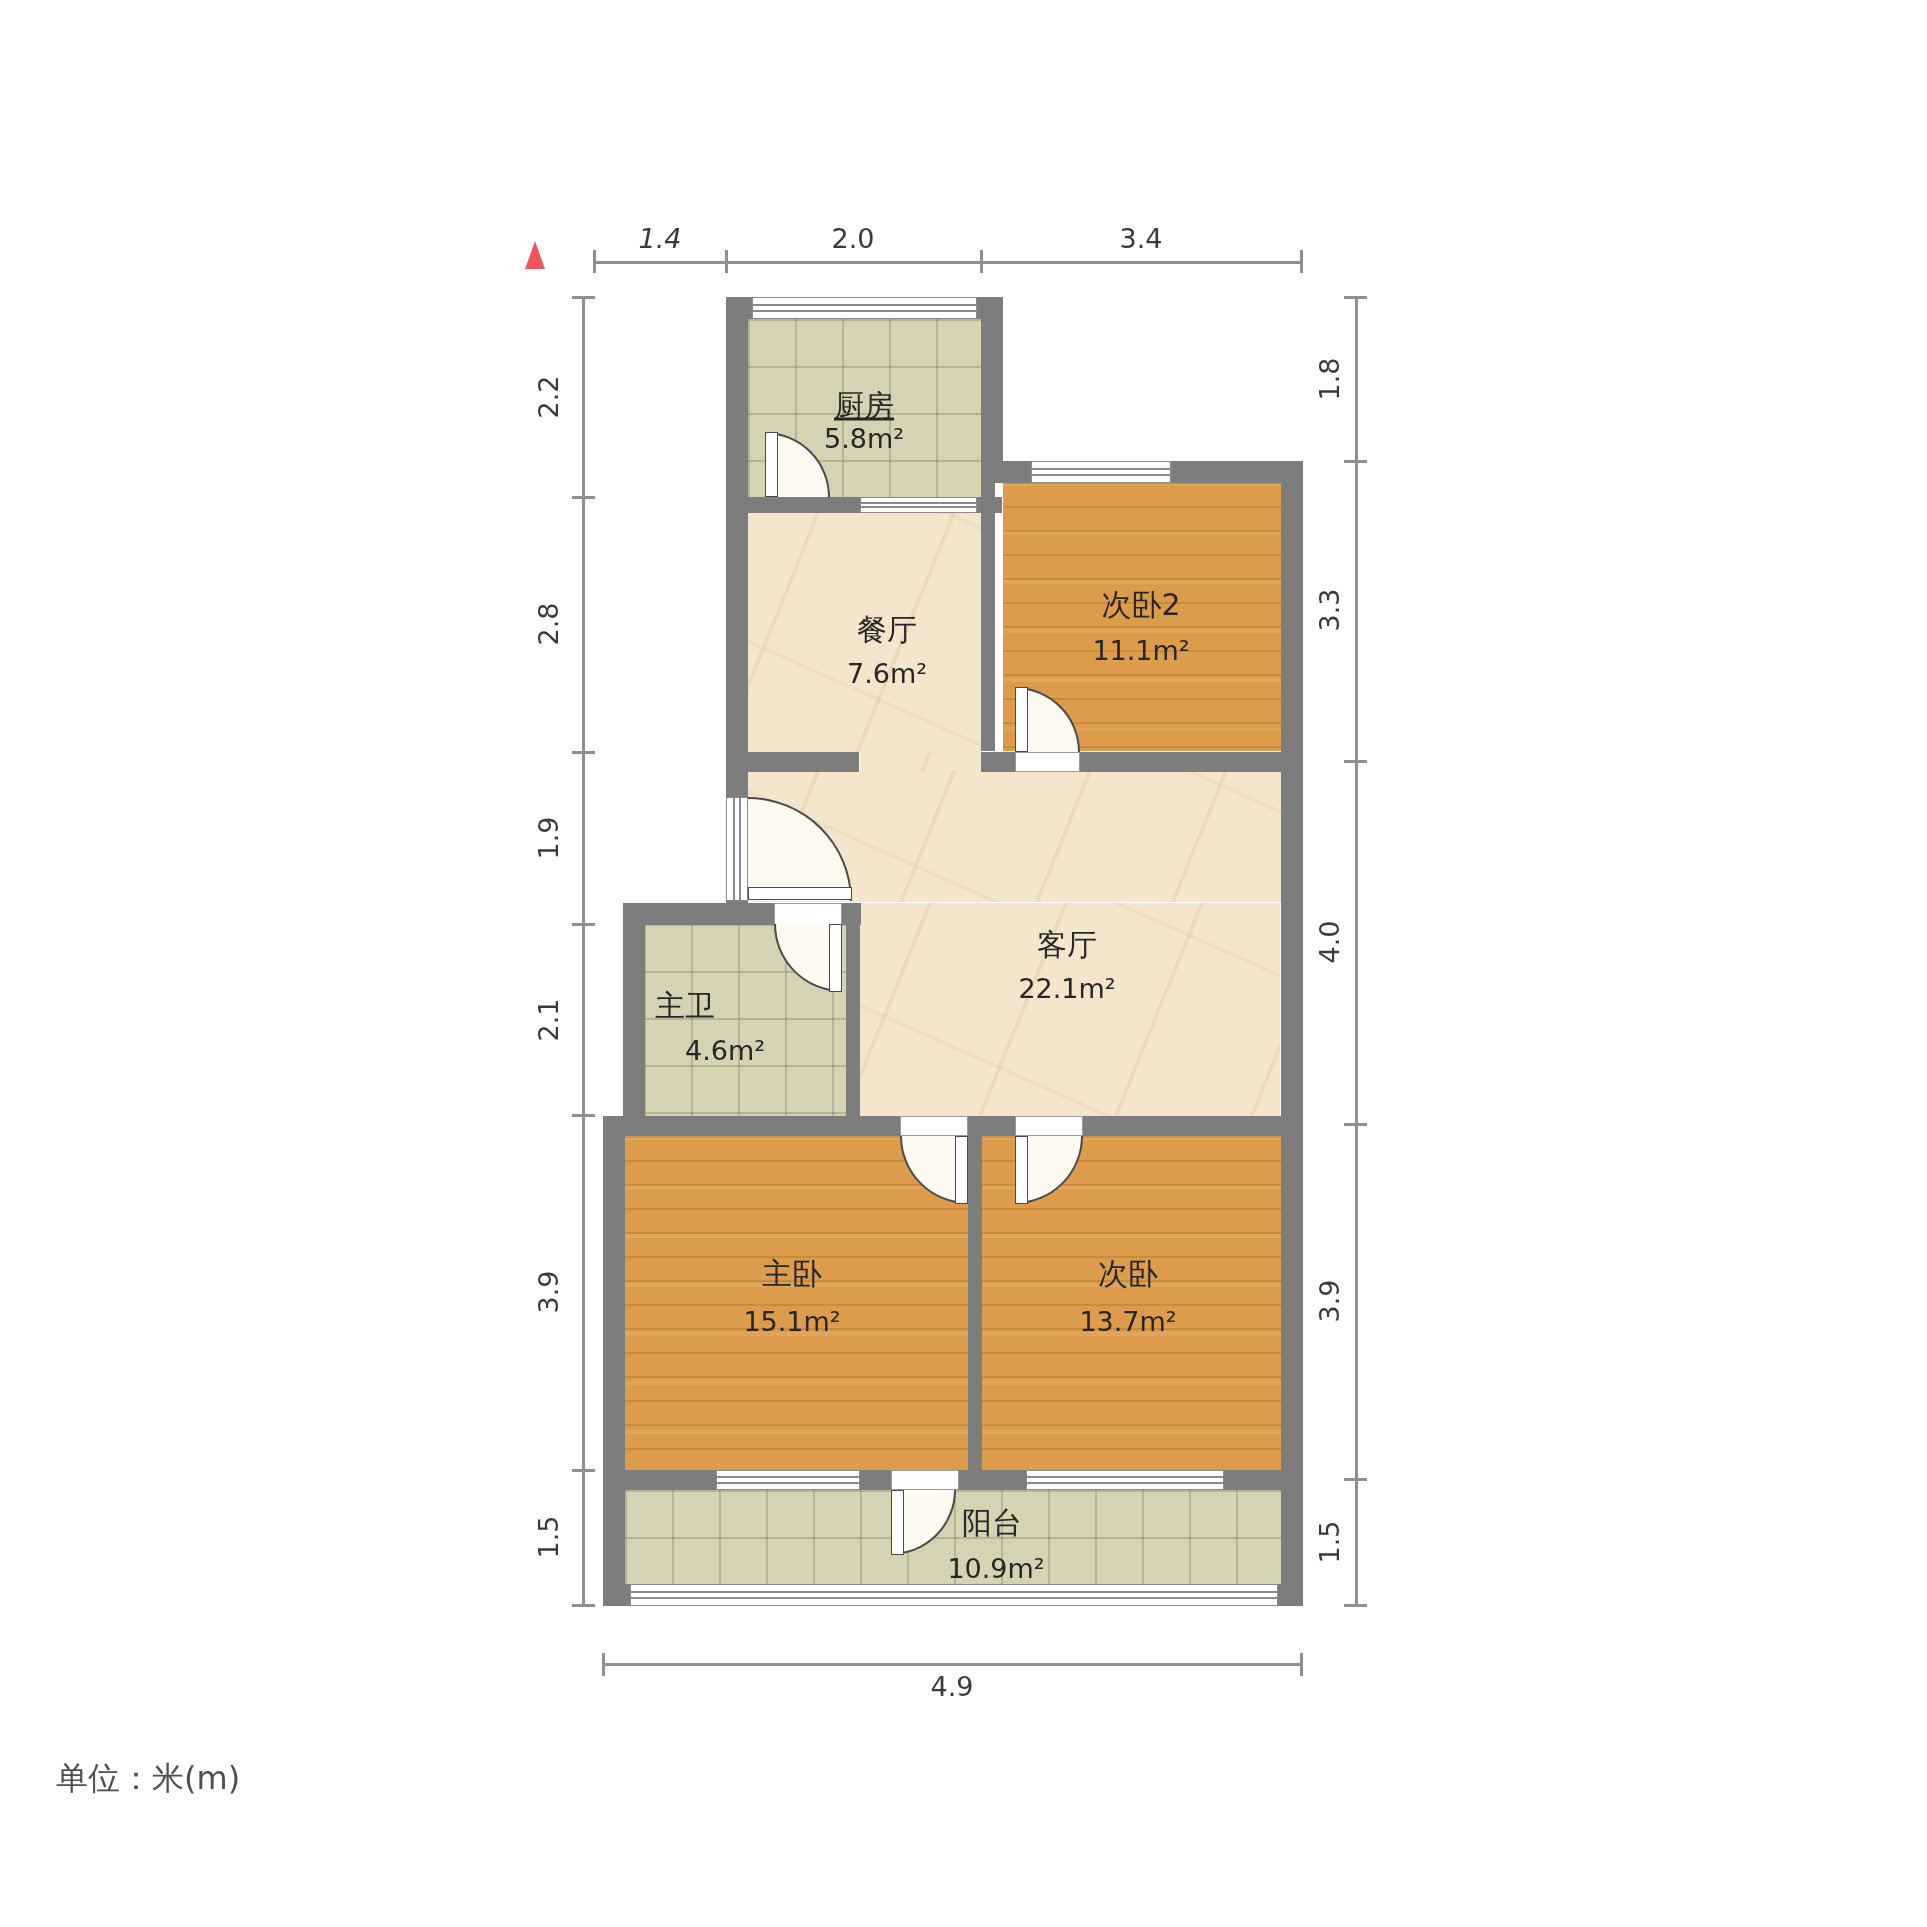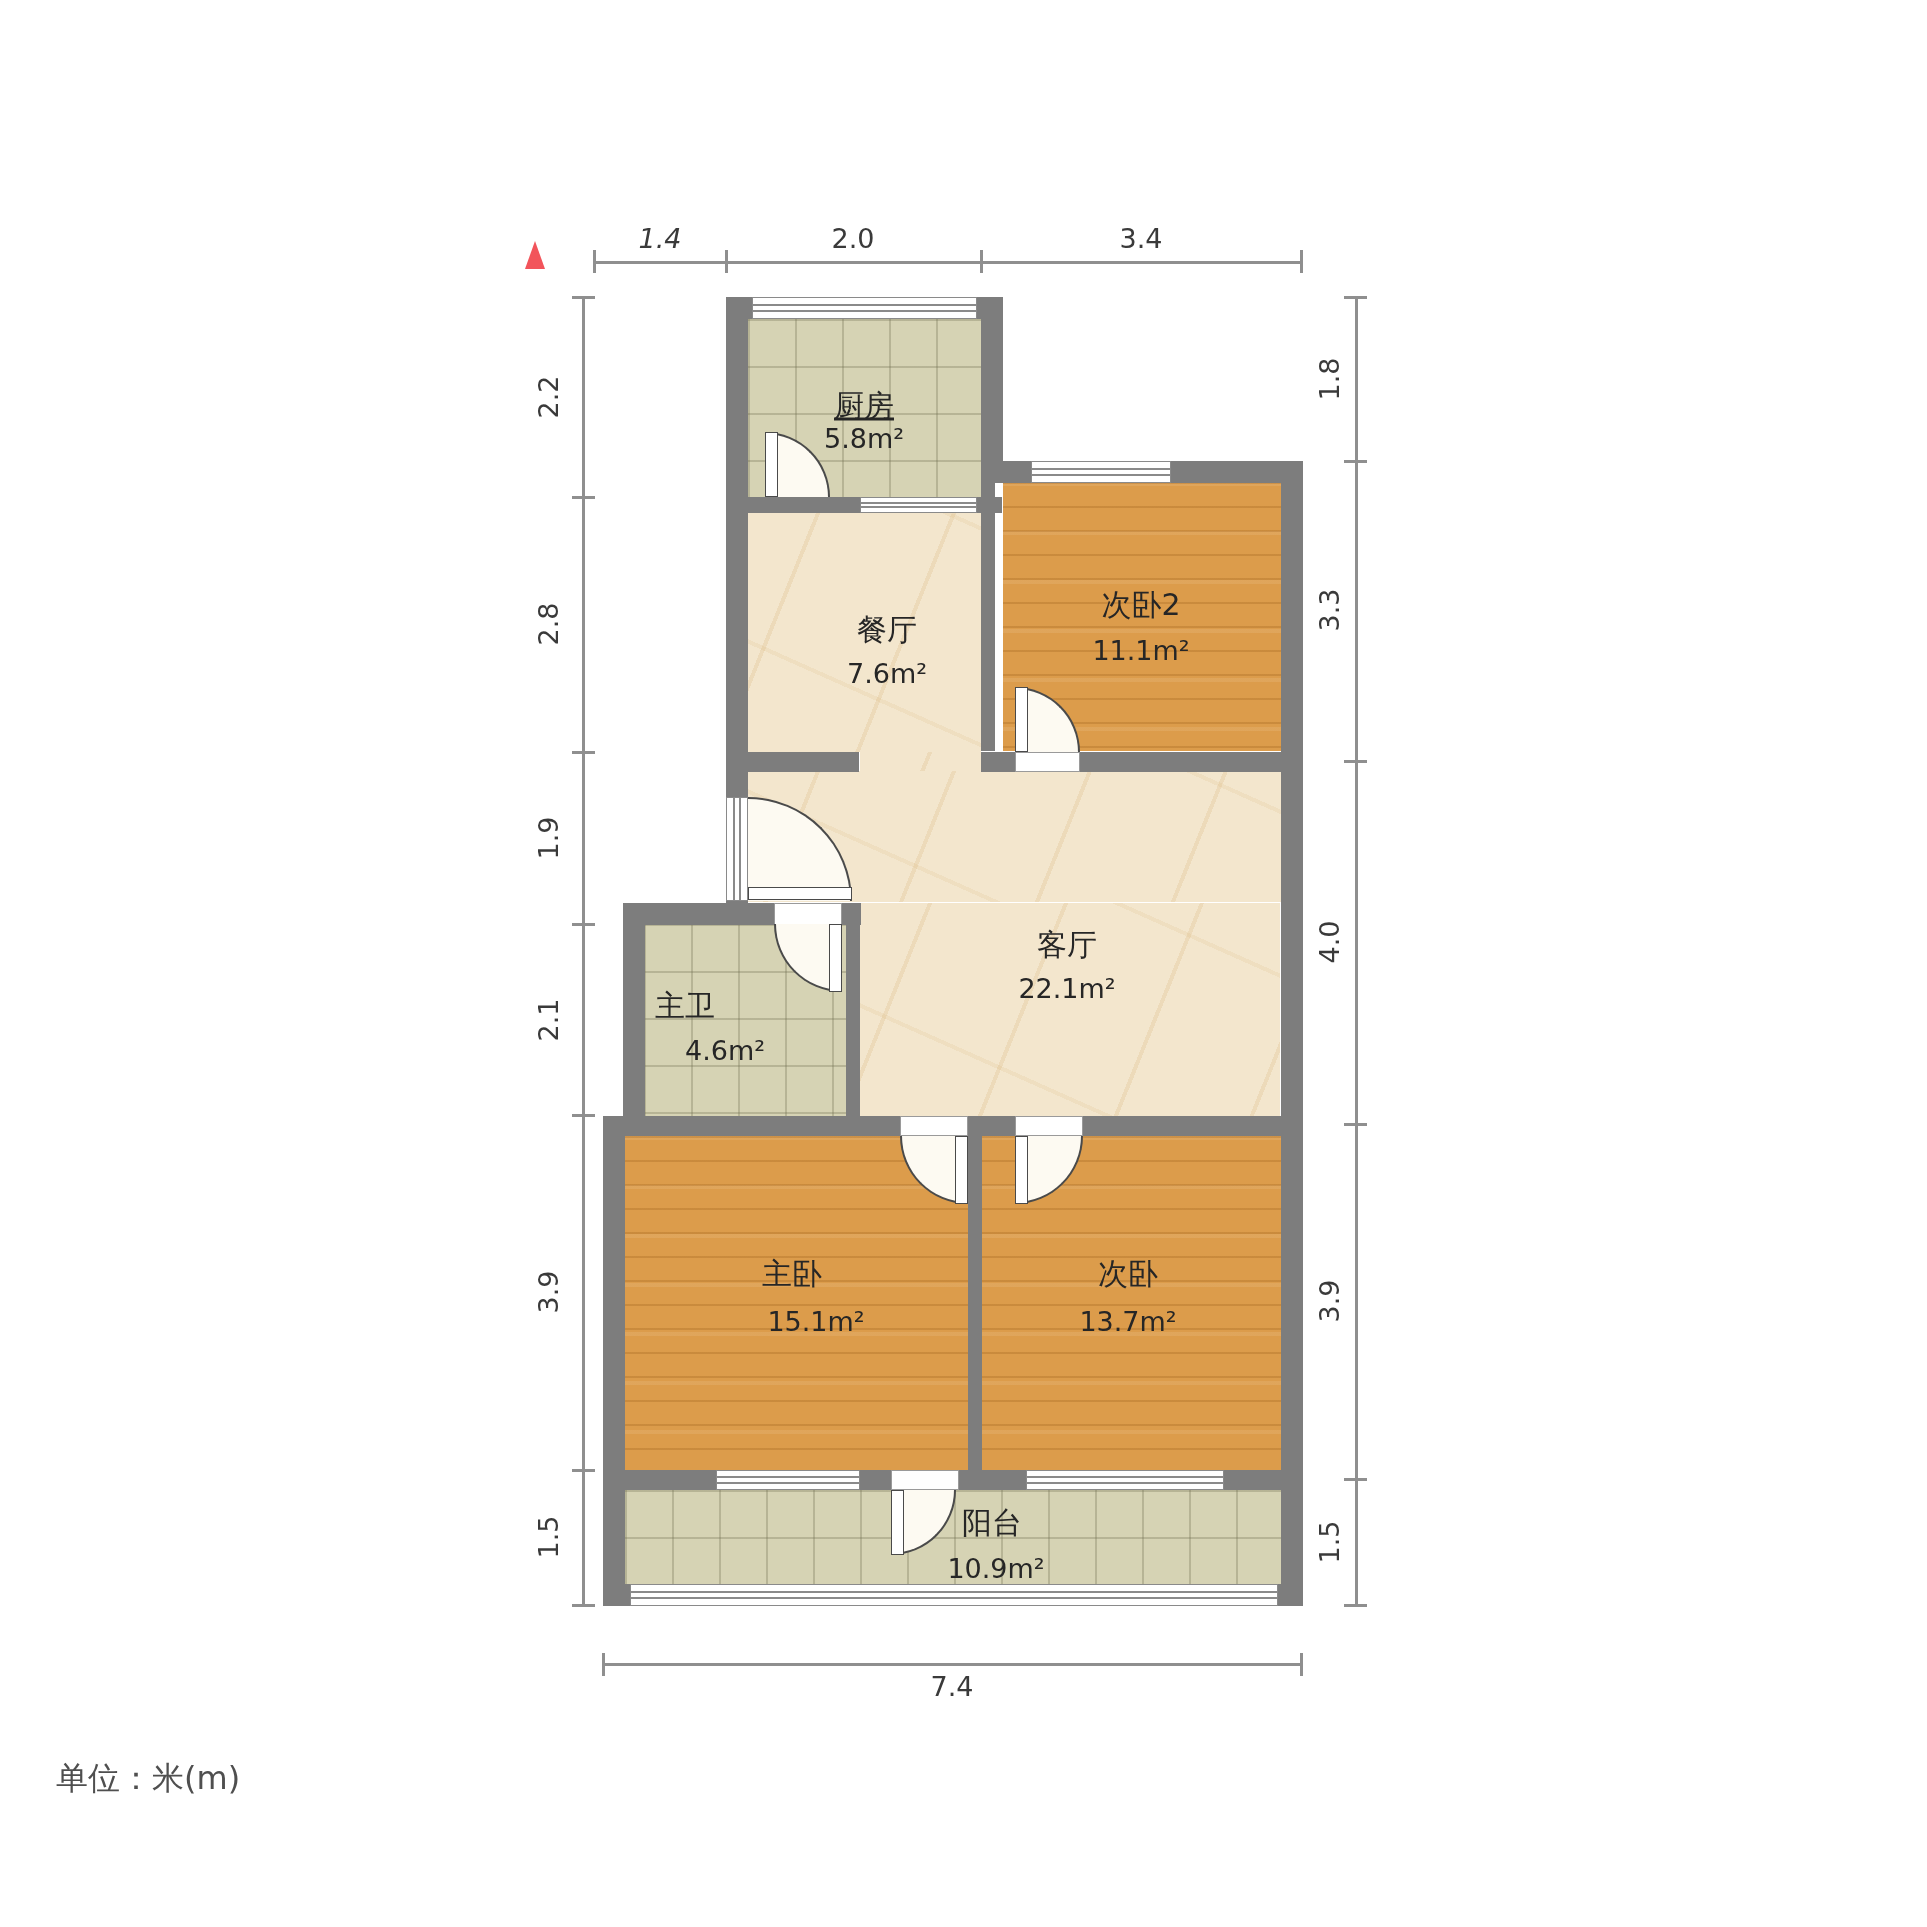--- a/index.html
+++ b/index.html
@@ -120,21 +120,21 @@
   <div class="room-label" style="left:1141px;top:605px;">次卧2</div>
   <div class="room-area" style="left:1141px;top:650px;">11.1m²</div>
 
   <div class="room-label" style="left:1067px;top:945px;">客厅</div>
   <div class="room-area" style="left:1067px;top:988px;">22.1m²</div>
 
   <div class="room-label" style="left:685px;top:1006px;">主卫</div>
   <div class="room-area" style="left:725px;top:1050px;">4.6m²</div>
 
   <div class="room-label" style="left:792px;top:1274px;">主卧</div>
-  <div class="room-area" style="left:816px;top:1321px;">15.1m²</div>
+  <div class="room-area" style="left:792px;top:1321px;">15.1m²</div>
 
   <div class="room-label" style="left:1128px;top:1274px;">次卧</div>
   <div class="room-area" style="left:1128px;top:1321px;">13.7m²</div>
 
   <div class="room-label" style="left:992px;top:1523px;">阳台</div>
   <div class="room-area" style="left:996px;top:1568px;">10.9m²</div>
 
   <div class="dimline" style="left:594px;top:261px;width:708px;height:2.7px;"></div>
   <div class="tick" style="left:593px;top:250px;width:2.7px;height:23.4px;"></div>
   <div class="tick" style="left:725px;top:250px;width:2.7px;height:23.4px;"></div>
@@ -168,18 +168,18 @@
   <div class="tick" style="left:1344px;top:1604px;width:23.4px;height:2.7px;"></div>
   <div class="dimlab-v" style="left:1303px;top:363px;">1.8</div>
   <div class="dimlab-v" style="left:1303px;top:594px;">3.3</div>
   <div class="dimlab-v" style="left:1303px;top:926px;">4.0</div>
   <div class="dimlab-v" style="left:1303px;top:1285px;">3.9</div>
   <div class="dimlab-v" style="left:1303px;top:1526px;">1.5</div>
 
   <div class="dimline" style="left:603px;top:1663px;width:699px;height:2.7px;"></div>
   <div class="tick" style="left:602px;top:1653px;width:2.7px;height:23.4px;"></div>
   <div class="tick" style="left:1300px;top:1653px;width:2.7px;height:23.4px;"></div>
-  <div class="dimlab" style="left:916px;top:1671px;">7.4</div>
+  <div class="dimlab" style="left:916px;top:1671px;">4.9</div>
 
   <div class="foot" style="top:1757px;">单位：米(m)</div>
 
 </div>
 
 
 </body></html>

